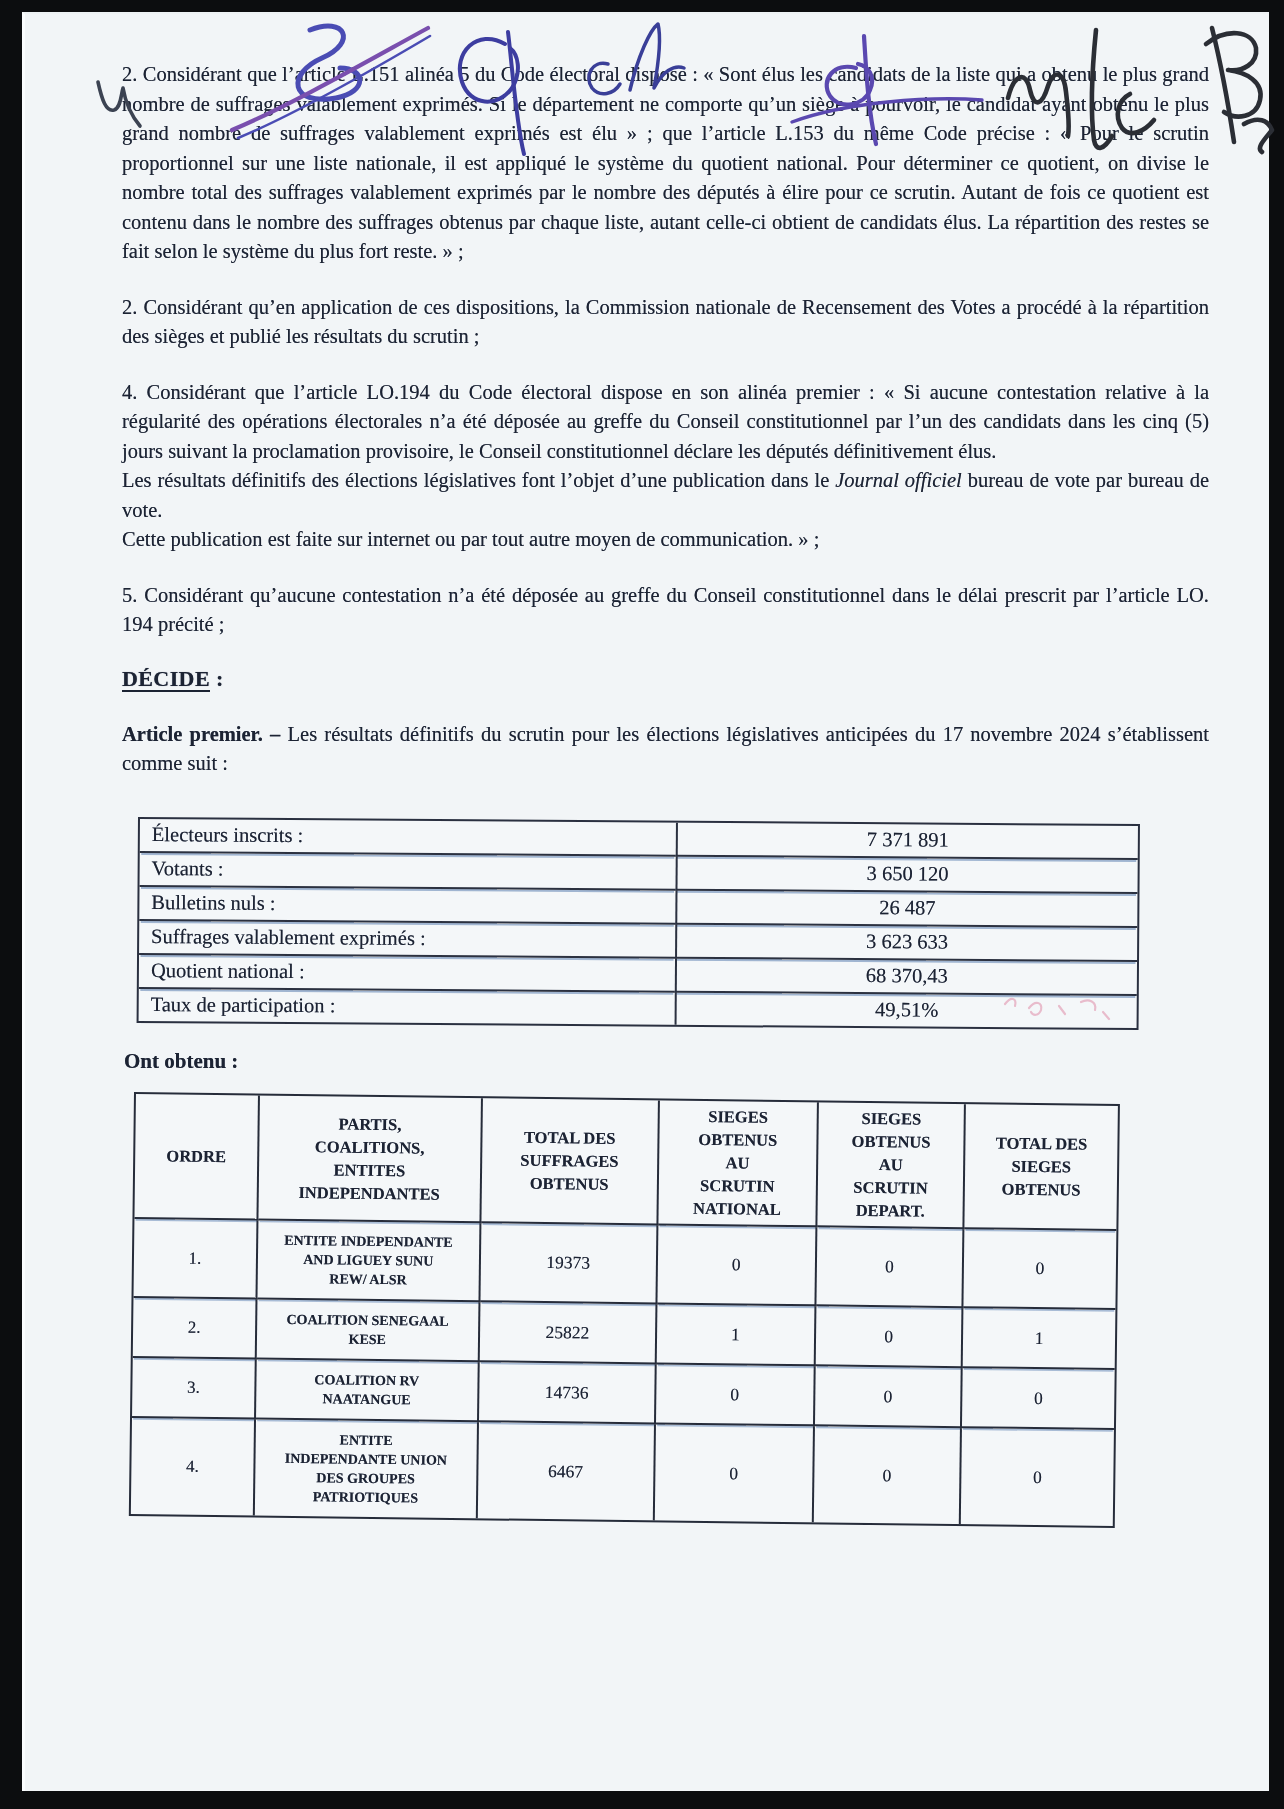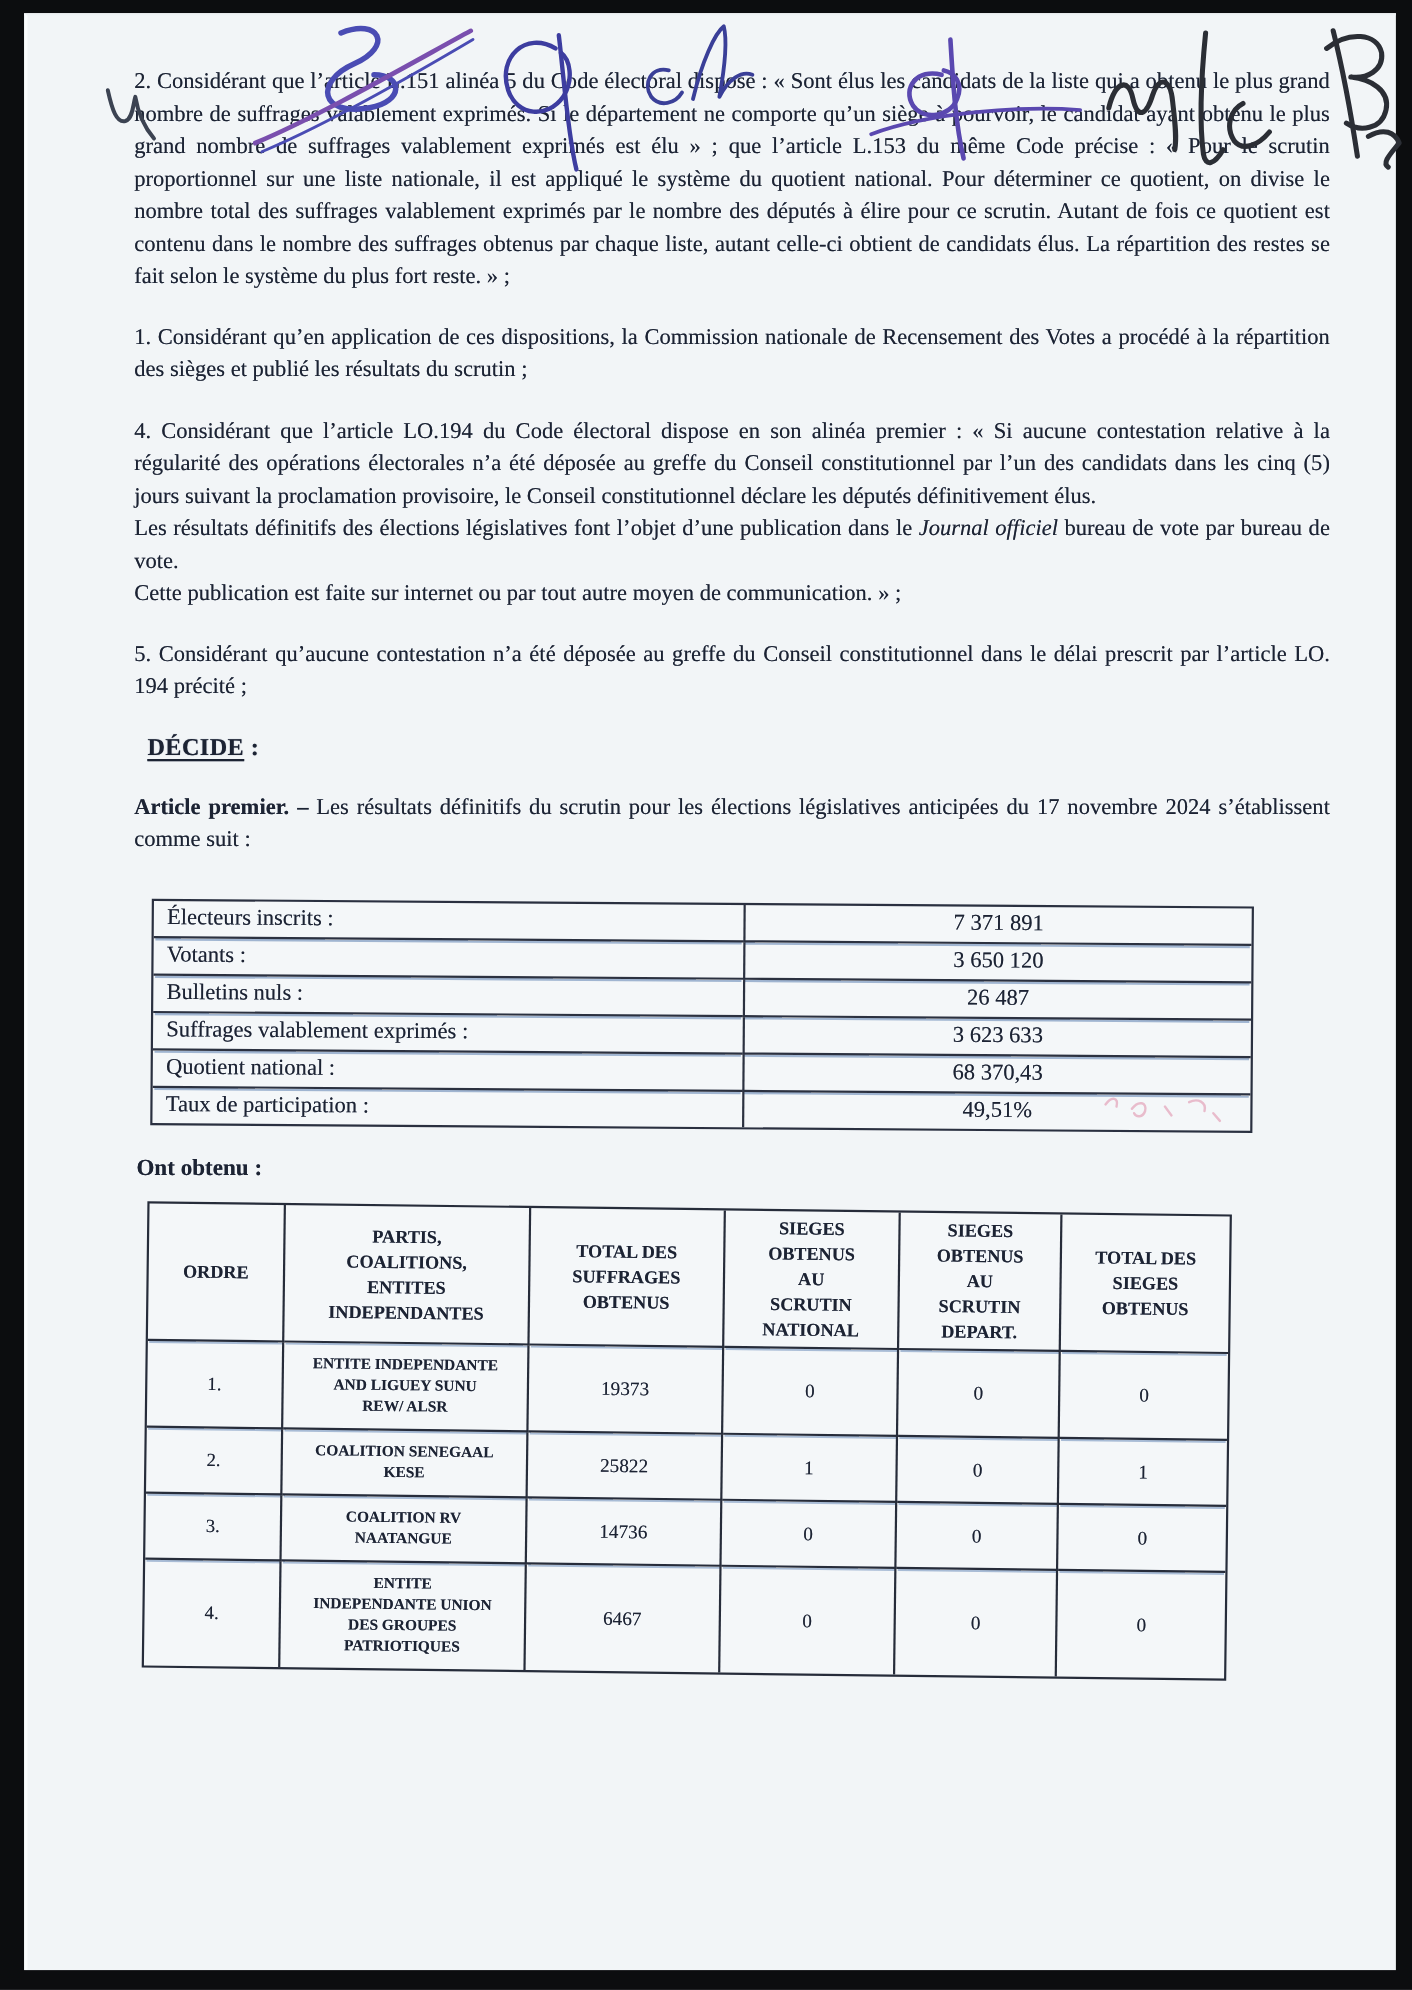--- a/index.html
+++ b/index.html
@@ -26,21 +26,21 @@
     font-size:20.5px;line-height:29.5px;
     text-align:justify;
     margin:0 0 26px 0;
     text-shadow:0 0 0.6px rgba(25,35,60,.65);
   }
   .ital{font-style:italic;}
   .p5{margin-bottom:28px;}
   .apres{margin-bottom:26px;text-align:left;}
   .decide{
     font-size:22px;font-weight:700;letter-spacing:.4px;
-    margin:0 0 28px 12px;
+    margin:0 0 28px 0;
     text-shadow:0 0 0.7px rgba(25,35,60,.75);
   }
   .decide .u{
     text-decoration:underline;
     text-decoration-thickness:2.2px;
     text-underline-offset:4px;
   }
   .article{
     font-size:20.5px;line-height:29.5px;text-align:justify;
     margin:0 0 38px 0;
@@ -103,21 +103,21 @@
   .smudge{position:absolute;left:985px;top:986px;width:150px;height:45px;opacity:.55;}
 </style>
 </head>
 <body>
 
 <div class="paper">
   <div class="content">
 
     <p class="body-par">2.  Considérant que l’article L.151 alinéa 5 du Code électoral dispose : « Sont élus les candidats de la liste qui a obtenu le plus grand nombre de suffrages valablement exprimés. Si le département ne comporte qu’un siège à pourvoir, le candidat ayant obtenu le plus grand nombre de suffrages valablement exprimés est élu » ; que l’article L.153 du même Code précise : « Pour le scrutin proportionnel sur une liste nationale, il est appliqué le système du quotient national. Pour déterminer ce quotient, on divise le nombre total des suffrages valablement exprimés par le nombre des députés à élire pour ce scrutin. Autant de fois ce quotient est contenu dans le nombre des suffrages obtenus par chaque liste, autant celle-ci obtient de candidats élus. La répartition des restes se fait selon le système du plus fort reste. » ;</p>
 
-    <p class="body-par">1.  Considérant qu’en application de ces dispositions, la Commission nationale de Recensement des Votes a procédé à la répartition des sièges et publié les résultats du scrutin ;</p>
+    <p class="body-par">2.  Considérant qu’en application de ces dispositions, la Commission nationale de Recensement des Votes a procédé à la répartition des sièges et publié les résultats du scrutin ;</p>
 
     <p class="body-par"><span>4.  Considérant que l’article LO.194 du Code électoral dispose en son alinéa premier : « Si aucune contestation relative à la régularité des opérations électorales n’a été déposée au greffe du Conseil constitutionnel par l’un des candidats dans les cinq (5) jours suivant la proclamation provisoire, le Conseil constitutionnel déclare les députés définitivement élus.</span><br><span>Les résultats définitifs des élections législatives font l’objet d’une publication dans le </span><span class="ital">Journal officiel</span><span> bureau de vote par bureau de vote.</span><br><span>Cette publication est faite sur internet ou par tout autre moyen de communication. » ;</span></p>
 
     <p class="body-par p5">5.  Considérant qu’aucune contestation n’a été déposée au greffe du Conseil constitutionnel dans le délai prescrit par l’article LO. 194 précité ;</p>
 
 
     <p class="decide"><span class="u">DÉCIDE</span><span> :</span></p>
 
     <p class="article"><span class="lbl">Article premier. –</span><span> Les résultats définitifs du scrutin pour les élections législatives anticipées du 17 novembre 2024 s’établissent comme suit :</span></p>
 

